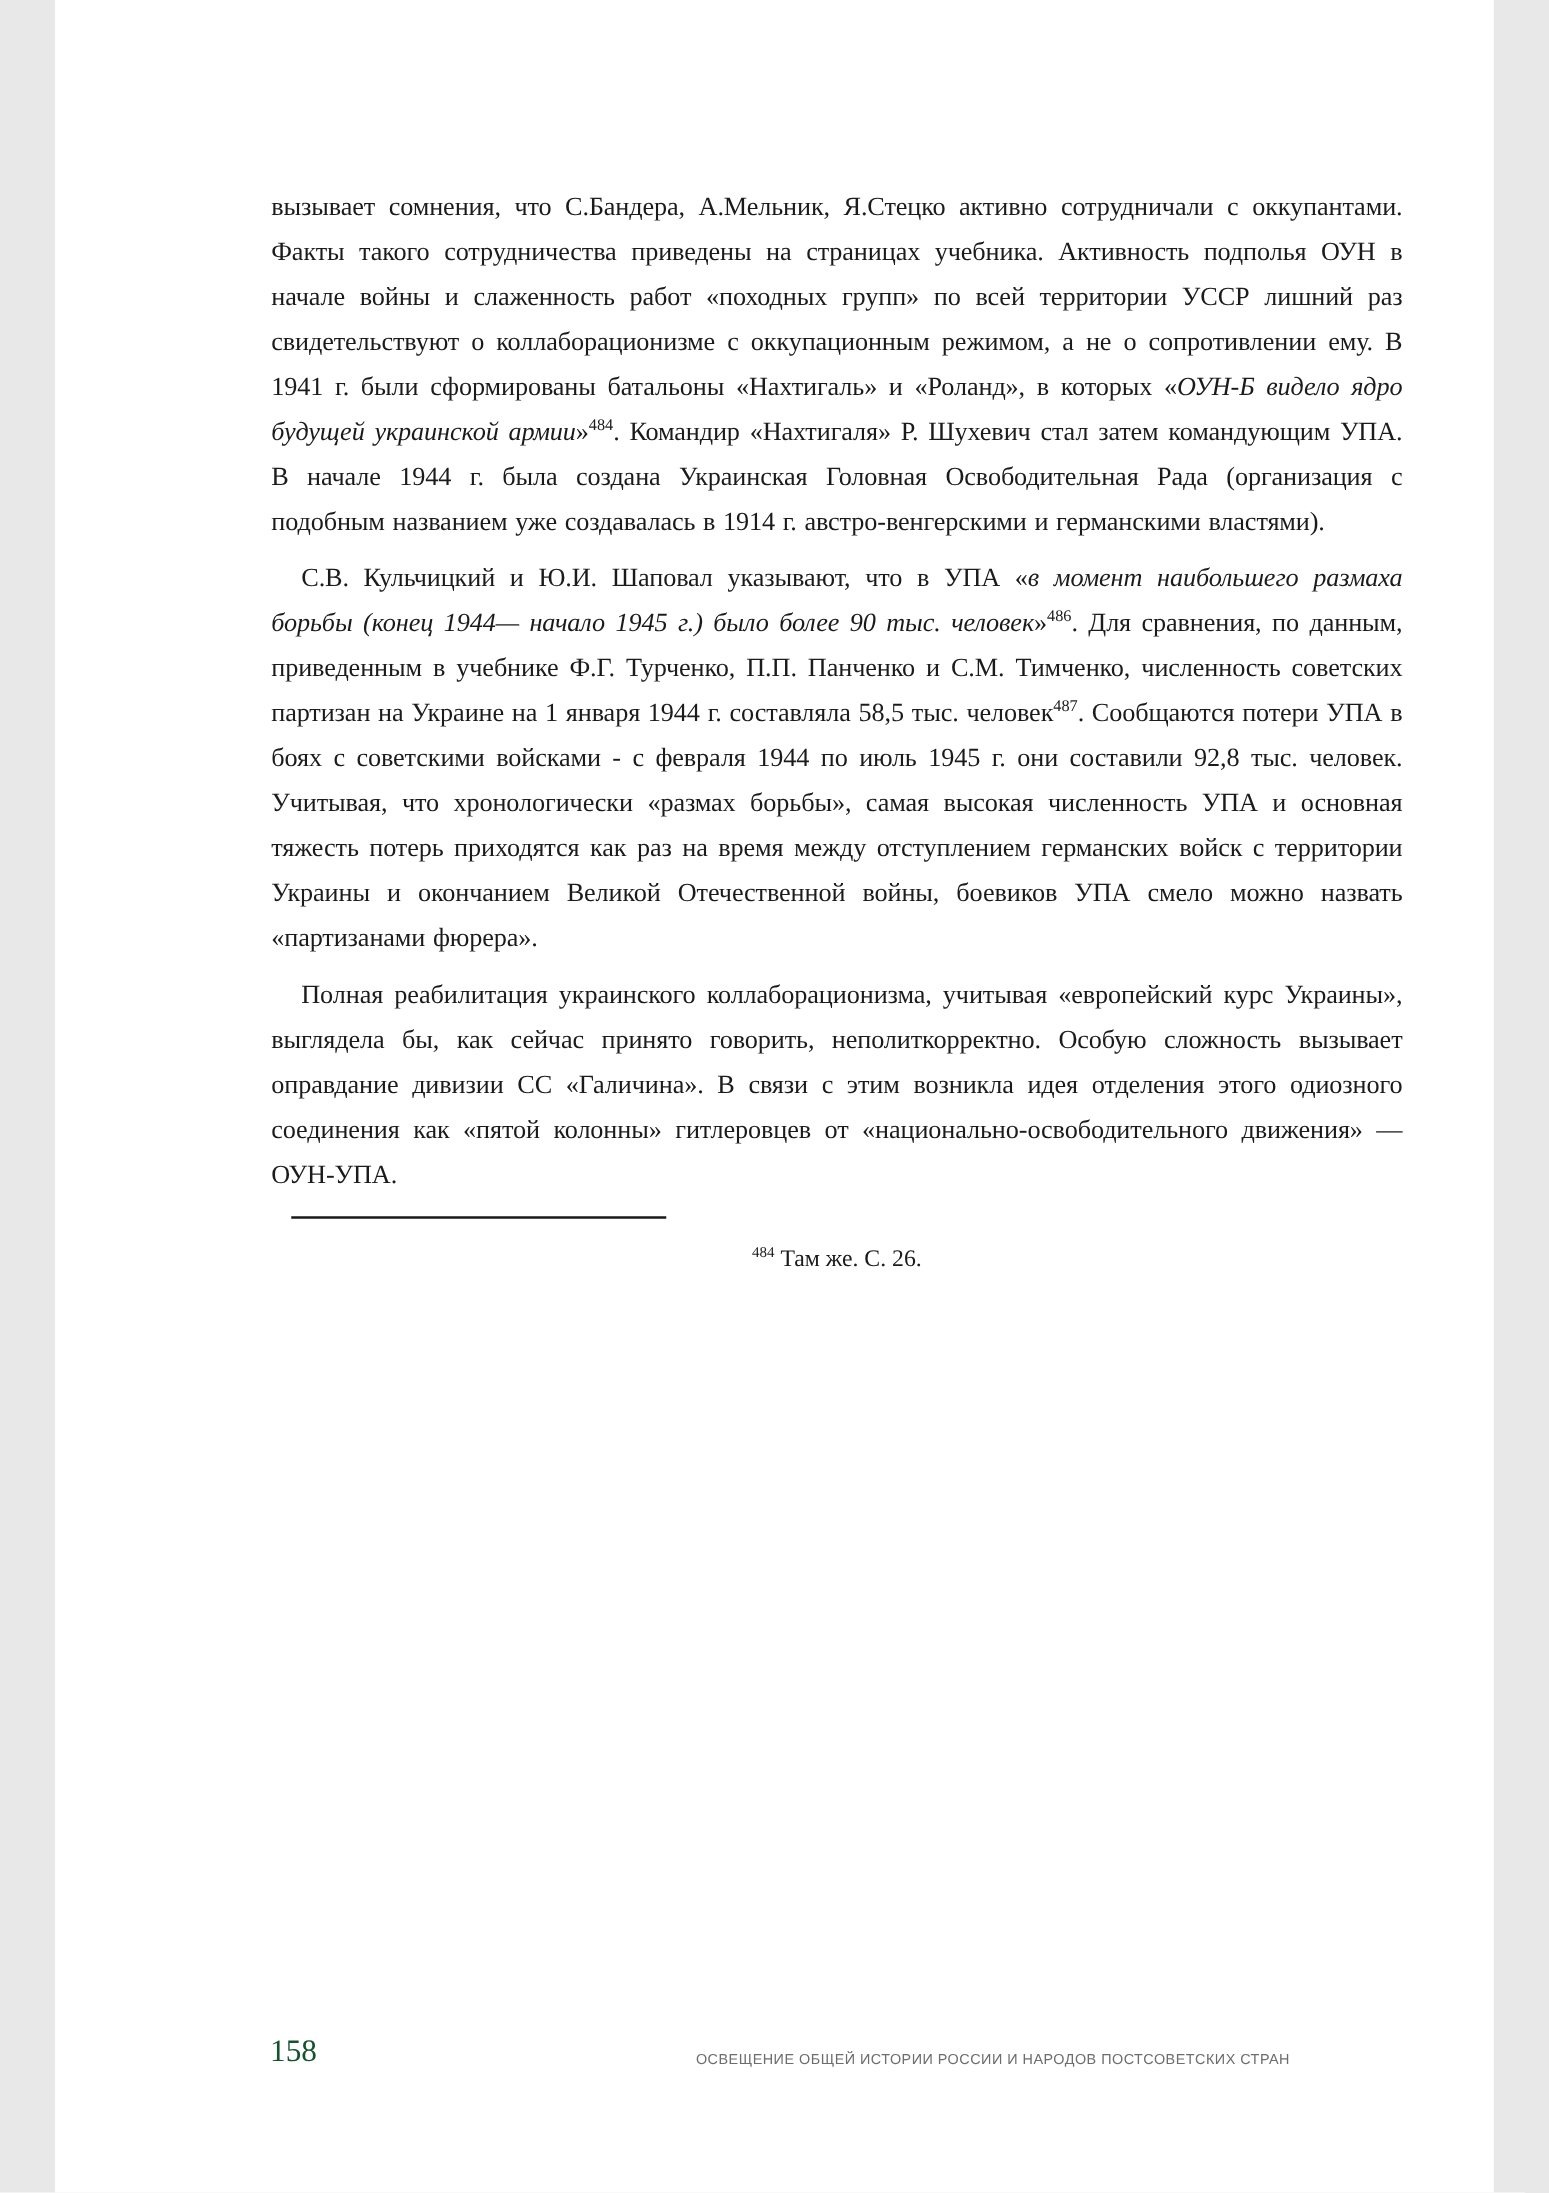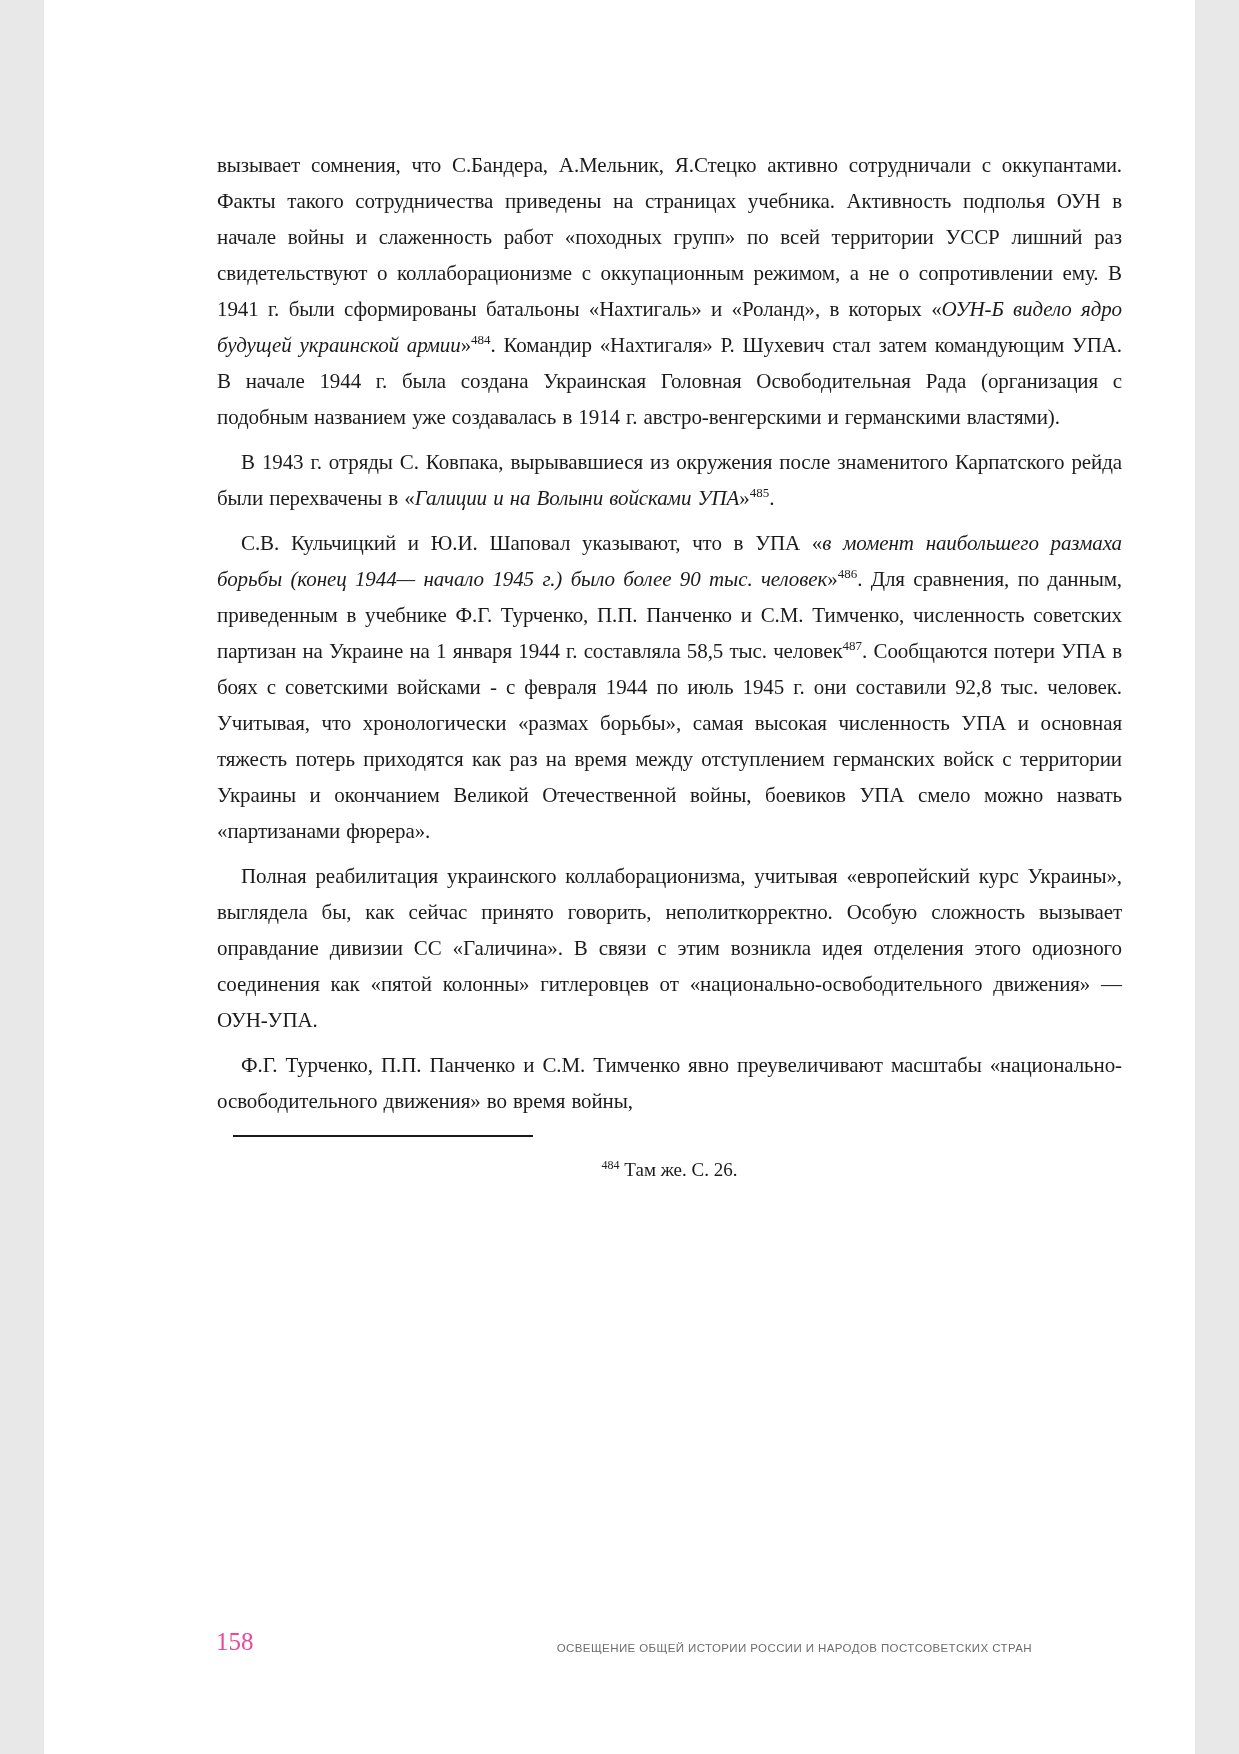--- a/index.html
+++ b/index.html
@@ -47,44 +47,42 @@
     font-size: 19px;
     line-height: 38px;
     text-align: center;
   }
   p.footnote sup.ref { font-size: 12px; }
   .page-footer-number {
     position: absolute;
     left: 172px;
     top: 1628px;
     font-size: 25px;
-    color: #ec4899;
+    color: #14532d;
   }
   .page-footer-title {
     position: absolute;
     right: 163px;
     top: 1642px;
     font-family: "Liberation Sans", "DejaVu Sans", sans-serif;
     font-size: 11.5px;
     letter-spacing: 0.4px;
     color: #6d6d6d;
     text-transform: uppercase;
   }
 </style>
 </head>
 <body>
 
 <div class="page">
   <div class="text-block">
     <div>
         <p class="body"><span>вызывает сомнения, что С.Бандера, А.Мельник, Я.Стецко активно сотрудничали с оккупантами. Факты такого сотрудничества приведены на страницах учебника. Активность подполья ОУН в начале войны и слаженность работ «походных групп» по всей территории УССР лишний раз свидетельствуют о коллаборационизме с оккупационным режимом, а не о сопротивлении ему. В 1941 г. были сформированы батальоны «Нахтигаль» и «Роланд», в которых «</span><span class="it">ОУН-Б видело ядро будущей украинской армии</span><span>»</span><sup class="ref">484</sup><span>. Командир «Нахтигаля» Р. Шухевич стал затем командующим УПА. В начале 1944 г. была создана Украинская Головная Освободительная Рада (организация с подобным названием уже создавалась в 1914 г. австро-венгерскими и германскими властями).</span></p>
-        <p class="body indent"><span>В 1943 г. отряды С. Ковпака, вырывавшиеся из окружения после знаменитого Карпатского рейда были перехвачены в «</span><span class="it">Галиции и на Волыни войсками УПА</span><span>»</span><sup class="ref">485</sup><span>.</span></p>
         <p class="body indent"><span>С.В. Кульчицкий и Ю.И. Шаповал указывают, что в УПА «</span><span class="it">в момент наибольшего размаха борьбы (конец 1944— начало 1945 г.) было более 90 тыс. человек</span><span>»</span><sup class="ref">486</sup><span>. Для сравнения, по данным, приведенным в учебнике Ф.Г. Турченко, П.П. Панченко и С.М. Тимченко, численность советских партизан на Украине на 1 января 1944 г. составляла 58,5 тыс. человек</span><sup class="ref">487</sup><span>. Сообщаются потери УПА в боях с советскими войсками - с февраля 1944 по июль 1945 г. они составили 92,8 тыс. человек. Учитывая, что хронологически «размах борьбы», самая высокая численность УПА и основная тяжесть потерь приходятся как раз на время между отступлением германских войск с территории Украины и окончанием Великой Отечественной войны, боевиков УПА смело можно назвать «партизанами фюрера».</span></p>
         <p class="body indent"><span>Полная реабилитация украинского коллаборационизма, учитывая «европейский курс Украины», выглядела бы, как сейчас принято говорить, неполиткорректно. Особую сложность вызывает оправдание дивизии СС «Галичина». В связи с этим возникла идея отделения этого одиозного соединения как «пятой колонны» гитлеровцев от «национально-освободительного движения» — ОУН-УПА.</span></p>
-        <p class="body indent"><span>Ф.Г. Турченко, П.П. Панченко и С.М. Тимченко явно преувеличивают масштабы «национально-освободительного движения» во время войны,</span></p>
       </div>
     <div class="fn-sep"></div>
     <div>
         <p class="footnote"><sup class="ref">484</sup><span> Там же. С. 26.</span></p>
       </div>
   </div>
   <div class="page-footer-number">158</div>
   <div class="page-footer-title">ОСВЕЩЕНИЕ ОБЩЕЙ ИСТОРИИ РОССИИ И НАРОДОВ ПОСТСОВЕТСКИХ СТРАН</div>
 </div>
 

